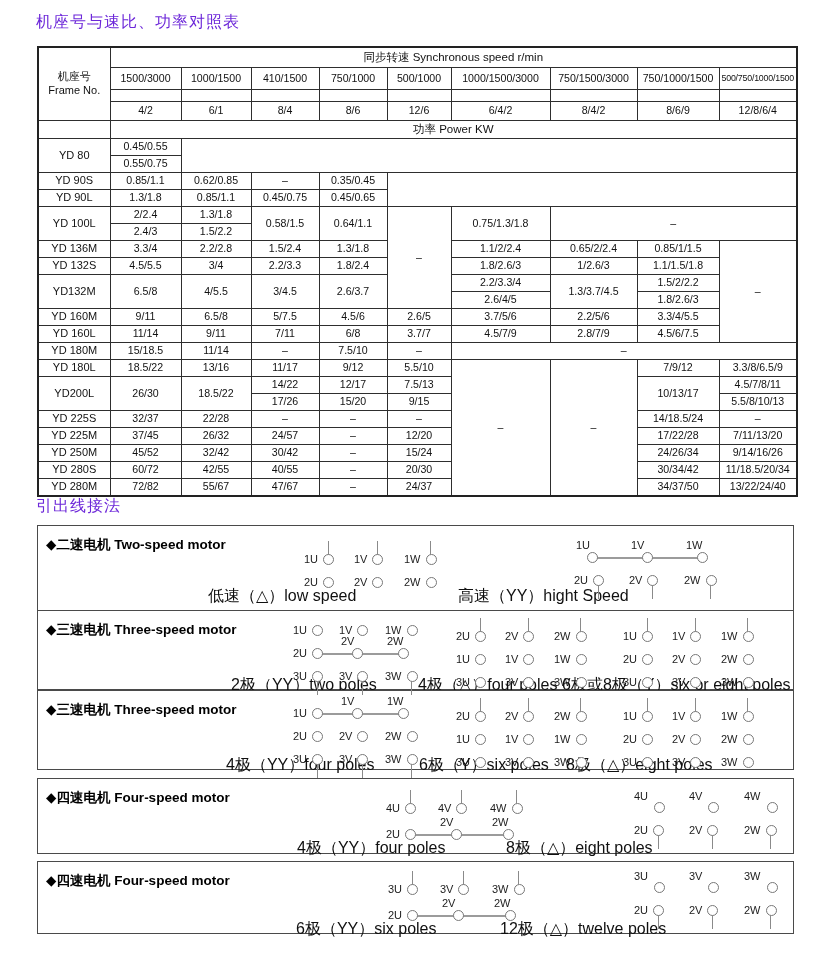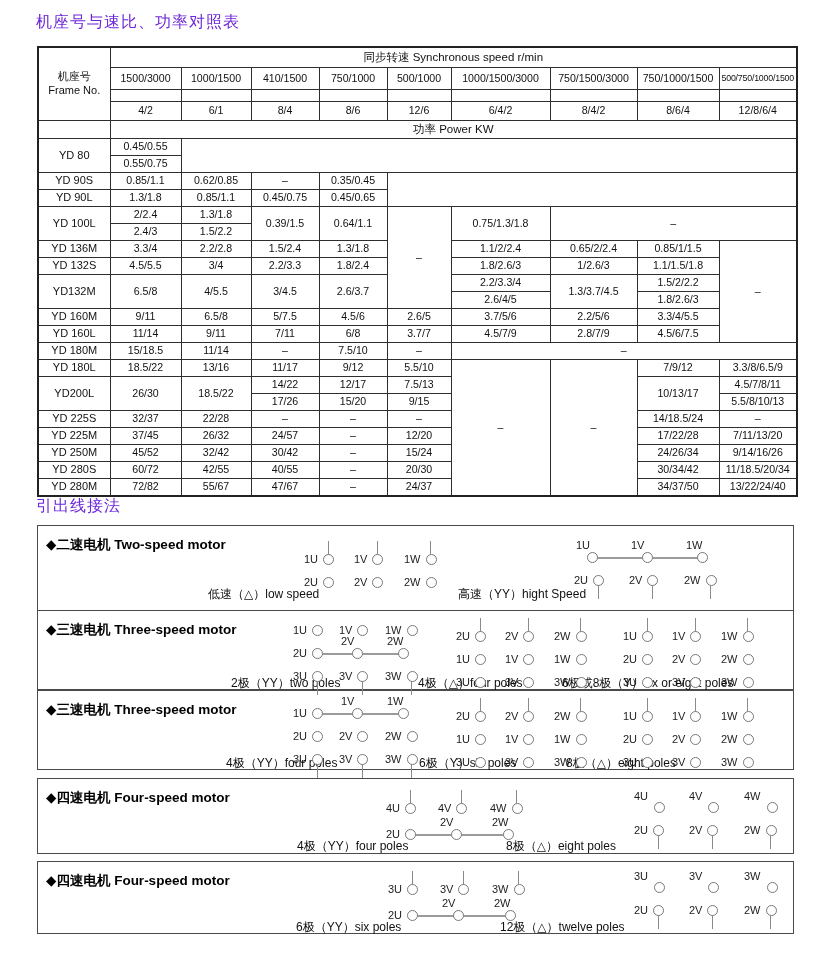--- a/index.html
+++ b/index.html
@@ -33,21 +33,21 @@
   .circle{width:11px;height:11px;border:1.2px solid #787878;border-radius:50%;background:#fff;
           position:relative;z-index:2;box-sizing:border-box;flex:none;}
   .circle.tick-up::before{content:'';position:absolute;left:3.8px;bottom:9px;width:1.2px;height:14px;background:#8a8a8a;}
   .circle.tick-down::after{content:'';position:absolute;left:3.8px;top:9px;width:1.2px;height:14px;background:#8a8a8a;}
   .term.above{flex-direction:column;align-items:flex-start;justify-content:flex-end;}
   .term.above .tlabel{margin:0 0 1px 2px;}
   .term.above .circle{margin-left:13px;}
   .term.raised .tlabel{margin-bottom:11px;}
   .term.raised .circle{margin-left:1px;}
   .term-row.connected .hline{position:absolute;height:1.5px;background:#9b9b9b;bottom:4.5px;z-index:1;}
-  .caption{position:absolute;font-size:12px;color:#101010;white-space:nowrap;}
+  .caption{position:absolute;font-size:16px;color:#101010;white-space:nowrap;}
 </style>
 </head>
 <body>
 
 <div id="page">
   <div class="doc-title" id="table-title">机座号与速比、功率对照表</div>
   <div id="spec-table-wrap">
       <table class="spec">
         <colgroup>
           <col style="width: 72px;">
@@ -89,21 +89,21 @@
             <th></th>
           </tr>
           <tr class="poles">
             <th>4/2</th>
             <th>6/1</th>
             <th>8/4</th>
             <th>8/6</th>
             <th>12/6</th>
             <th>6/4/2</th>
             <th>8/4/2</th>
-            <th>8/6/4</th>
+            <th>8/6/9</th>
             <th>12/8/6/4</th>
           </tr>
           <tr class="power">
             <th></th>
             <th colspan="9">功率 Power KW</th>
           </tr>
         </thead>
         <tbody>
           <tr>
             <td class="frame" rowspan="2">YD 80</td>
@@ -125,21 +125,21 @@
             <td class="frame">YD 90L</td>
             <td>1.3/1.8</td>
             <td>0.85/1.1</td>
             <td>0.45/0.75</td>
             <td>0.45/0.65</td>
           </tr>
           <tr>
             <td class="frame" rowspan="2">YD 100L</td>
             <td>2/2.4</td>
             <td>1.3/1.8</td>
-            <td rowspan="2">0.39/1.5</td>
+            <td rowspan="2">0.58/1.5</td>
             <td rowspan="2">0.64/1.1</td>
             <td rowspan="6">–</td>
             <td rowspan="2">0.75/1.3/1.8</td>
             <td rowspan="2" colspan="3">–</td>
           </tr>
           <tr>
             <td>2.4/3</td>
             <td>1.5/2.2</td>
           </tr>
           <tr>

